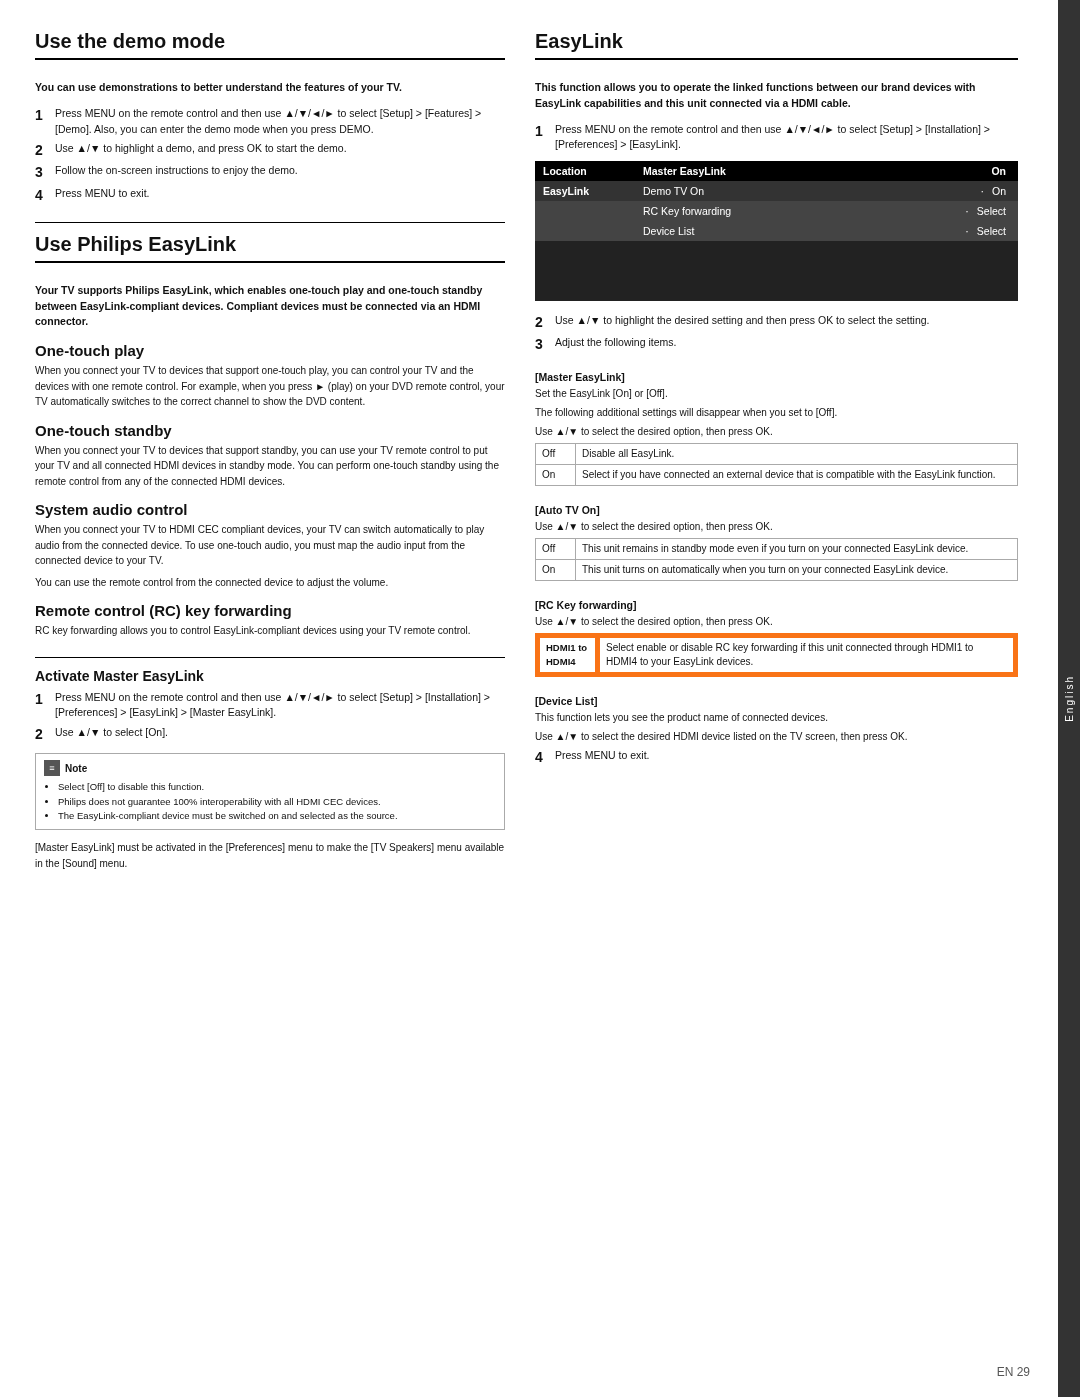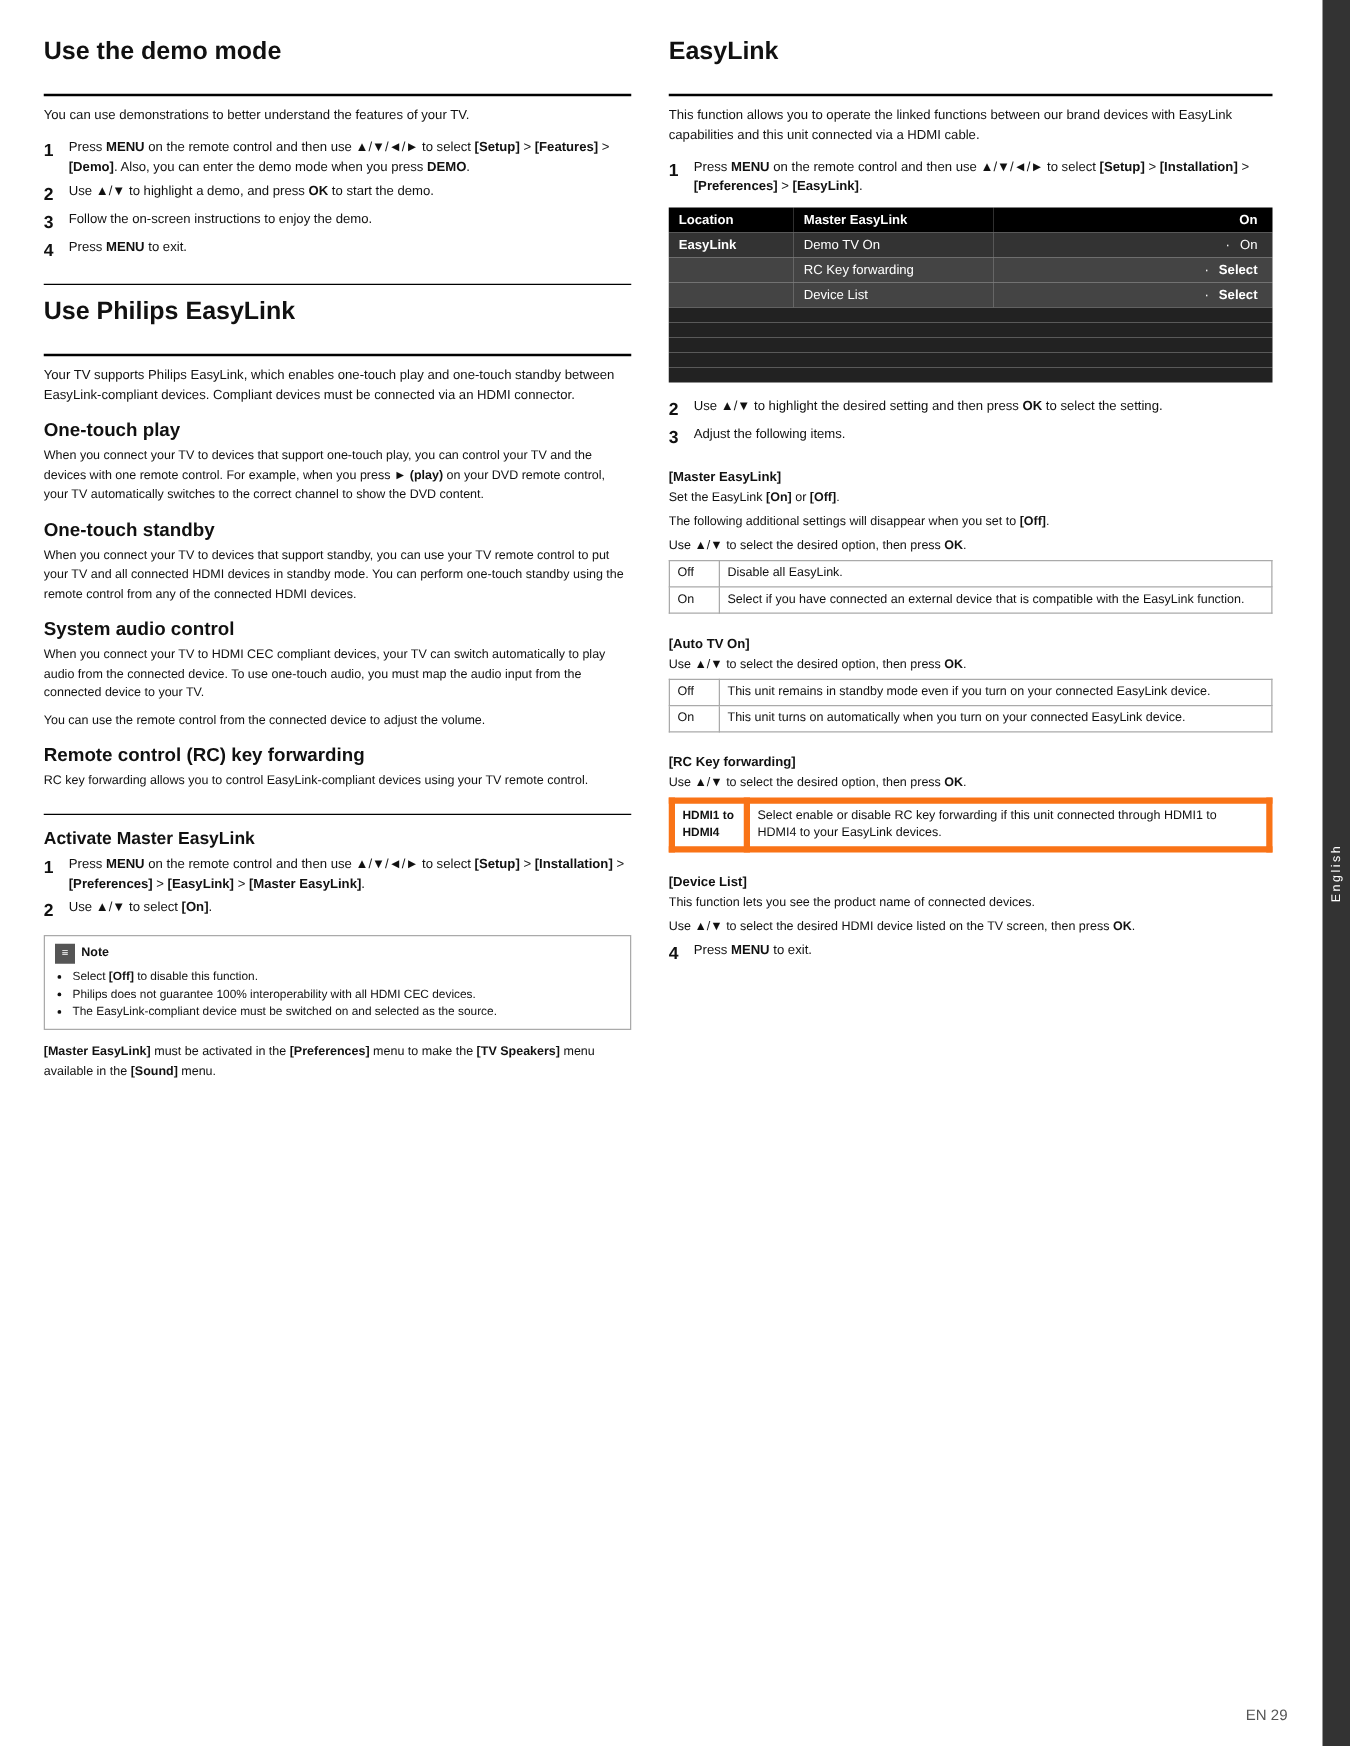--- a/index.html
+++ b/index.html
@@ -48,36 +48,37 @@
       max-width: 470px;
     }
     .right-column {
       flex: 1;
       max-width: 510px;
     }
     h1 {
       font-size: 20px;
       font-weight: bold;
       border-bottom: 2px solid #000;
-      padding-bottom: 22px;
-      margin-bottom: 8px;
+      padding-bottom: 5px;
+      margin-bottom: 20px;
     }
     h2 {
       font-size: 14px;
       font-weight: bold;
       margin-bottom: 6px;
       margin-top: 10px;
     }
     .section {
       margin-bottom: 18px;
     }
     .intro-text {
       font-size: 10.5px;
       line-height: 1.5;
       margin-bottom: 10px;
+      font-weight: bold;
     }
     .numbered-list {
       list-style: none;
       padding: 0;
     }
     .numbered-list li {
       display: flex;
       gap: 6px;
       font-size: 10.5px;
       line-height: 1.5;
@@ -86,21 +87,21 @@
     .num {
       font-size: 14px;
       font-weight: bold;
       min-width: 14px;
       line-height: 1.3;
     }
     .li-content {
       flex: 1;
     }
     strong, b {
-      font-weight: bold;
+      font-weight: normal;
     }
     .subheading {
       font-size: 15px;
       font-weight: bold;
       margin-top: 12px;
       margin-bottom: 4px;
     }
     .body-text {
       font-size: 10px;
       line-height: 1.55;

